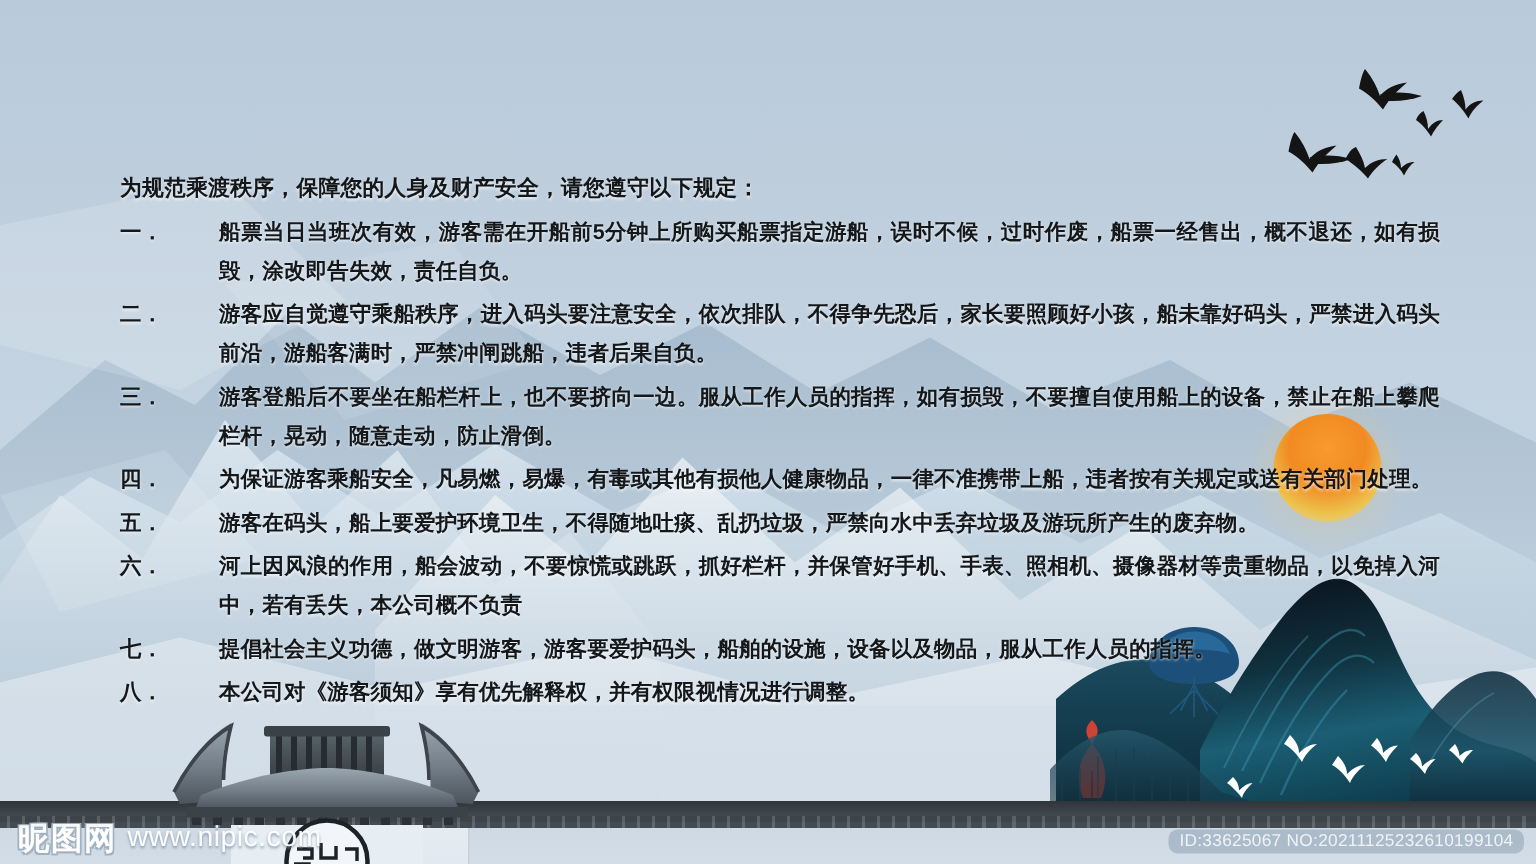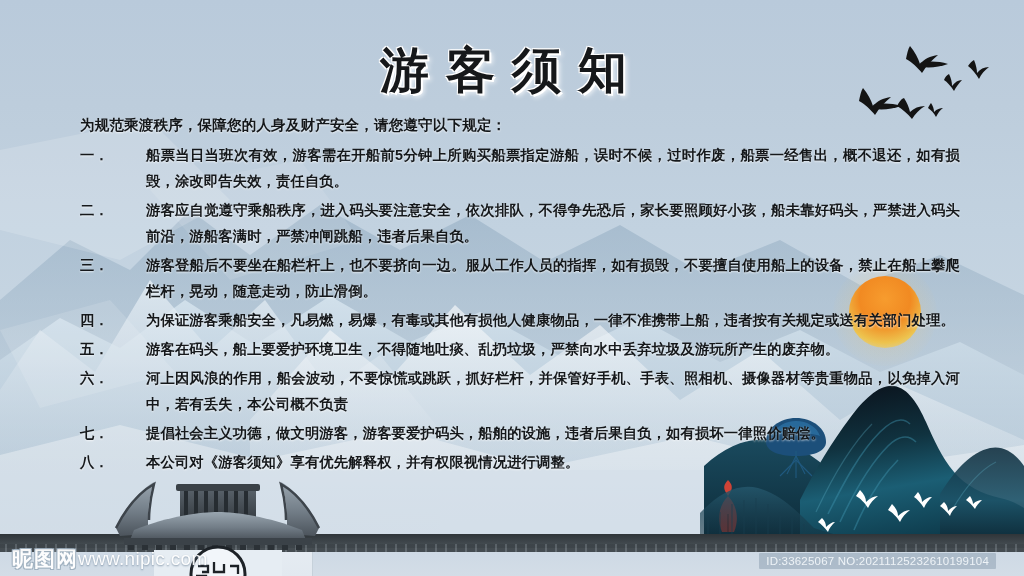--- a/index.html
+++ b/index.html
@@ -81,36 +81,36 @@
   .white-wall{
     position:absolute;left:155px;bottom:0;width:158px;height:46px;
     background:linear-gradient(180deg,#e8eef4 0%,#e2e9f0 100%);
     border-left:1px solid #c6d1da;border-right:1px solid #c6d1da;
   }
   .gate{position:absolute;left:110px;bottom:0px;width:215px;height:106px;}
   .gate svg{display:block;}
 
   
   .wm{
-    position:absolute;left:12px;bottom:3px;display:flex;align-items:center;
+    position:absolute;left:12px;bottom:3px;display:flex;align-items:center;gap:7px;
     opacity:.96;
   }
   .wm-logo{
     font-family:"Liberation Serif","DejaVu Serif",serif;
     font-size:21px;font-weight:700;color:#ffffff;letter-spacing:1px;
     text-shadow:1px 1px 0 #9fb0bf,-1px -1px 0 #9fb0bf,1px -1px 0 #9fb0bf,-1px 1px 0 #9fb0bf;
   }
   .wm-url{
     font-size:19px;color:#ffffff;letter-spacing:0.3px;
     text-shadow:0 1px 2px rgba(120,140,160,0.9);
   }
   .idtag{
-    position:absolute;right:28px;bottom:7px;
+    position:absolute;right:8px;bottom:7px;
     font-size:11.5px;color:#eef3f7;letter-spacing:.2px;
-    background:rgba(150,168,184,0.62);padding:2px 7px;border-radius:1px;
+    background:rgba(150,168,184,0.62);padding:2px 7px;border-radius:6px;
     white-space:nowrap;
   }
 </style>
 </head>
 <body>
 
 <div id="poster">
 
   <div class="bg-layer">
     <svg viewBox="0 0 1024 576" preserveAspectRatio="none">
@@ -286,21 +286,20 @@
           <line x1="44" y1="130" x2="44" y2="94"></line>
         <line x1="56" y1="130" x2="56" y2="92"></line>
           <line x1="68" y1="130" x2="68" y2="98"></line>
         <line x1="80" y1="130" x2="80" y2="106"></line>
           <line x1="92" y1="130" x2="92" y2="112"></line>
         <line x1="104" y1="130" x2="104" y2="118"></line>
       </g>
     </svg>
   </div>
 
-  <div class="title">游客须知</div>
 
   <div class="body-wrap">
     <div class="intro">为规范乘渡秩序，保障您的人身及财产安全，请您遵守以下规定：</div>
     <div class="rules">
       <div class="rule">
         <span class="rule-num">一．</span>
         <span class="rule-text">船票当日当班次有效，游客需在开船前5分钟上所购买船票指定游船，误时不候，过时作废，船票一经售出，概不退还，如有损毁，涂改即告失效，责任自负。</span>
       </div>
       <div class="rule">
         <span class="rule-num">二．</span>
@@ -317,21 +316,21 @@
       <div class="rule">
         <span class="rule-num">五．</span>
         <span class="rule-text">游客在码头，船上要爱护环境卫生，不得随地吐痰、乱扔垃圾，严禁向水中丢弃垃圾及游玩所产生的废弃物。</span>
       </div>
       <div class="rule">
         <span class="rule-num">六．</span>
         <span class="rule-text">河上因风浪的作用，船会波动，不要惊慌或跳跃，抓好栏杆，并保管好手机、手表、照相机、摄像器材等贵重物品，以免掉入河中，若有丢失，本公司概不负责</span>
       </div>
       <div class="rule">
         <span class="rule-num">七．</span>
-        <span class="rule-text">提倡社会主义功德，做文明游客，游客要爱护码头，船舶的设施，违者后果自负，如有损坏一律照价赔偿。</span>
+        <span class="rule-text">提倡社会主义功德，做文明游客，游客要爱护码头，船舶的设施，设备以及物品，服从工作人员的指挥。</span>
       </div>
       <div class="rule">
         <span class="rule-num">八．</span>
         <span class="rule-text">本公司对《游客须知》享有优先解释权，并有权限视情况进行调整。</span>
       </div>
     </div>
   </div>
 
   <div class="wall-strip"></div>
   <div class="white-wall"></div>

